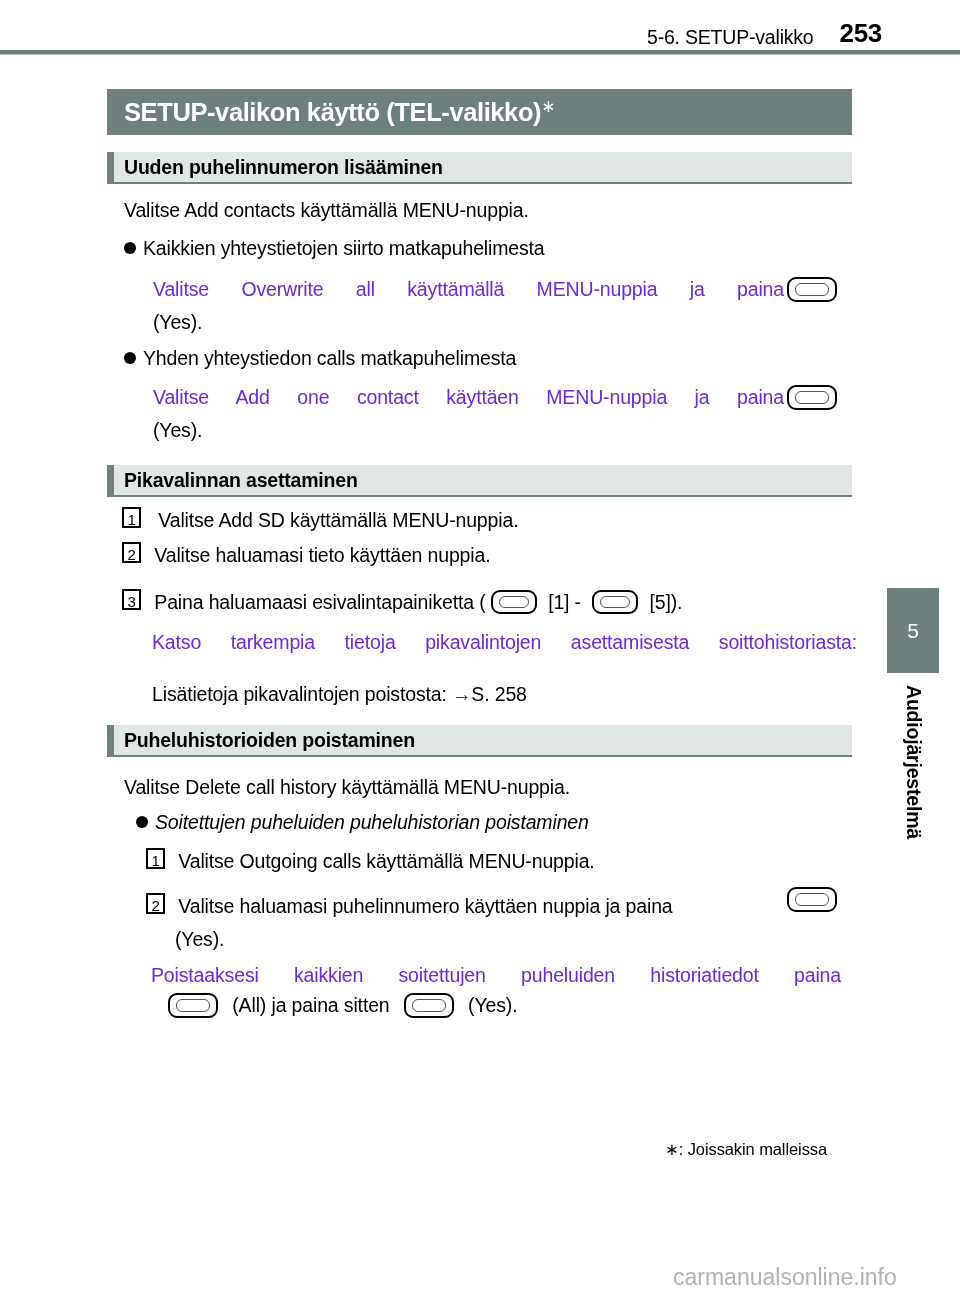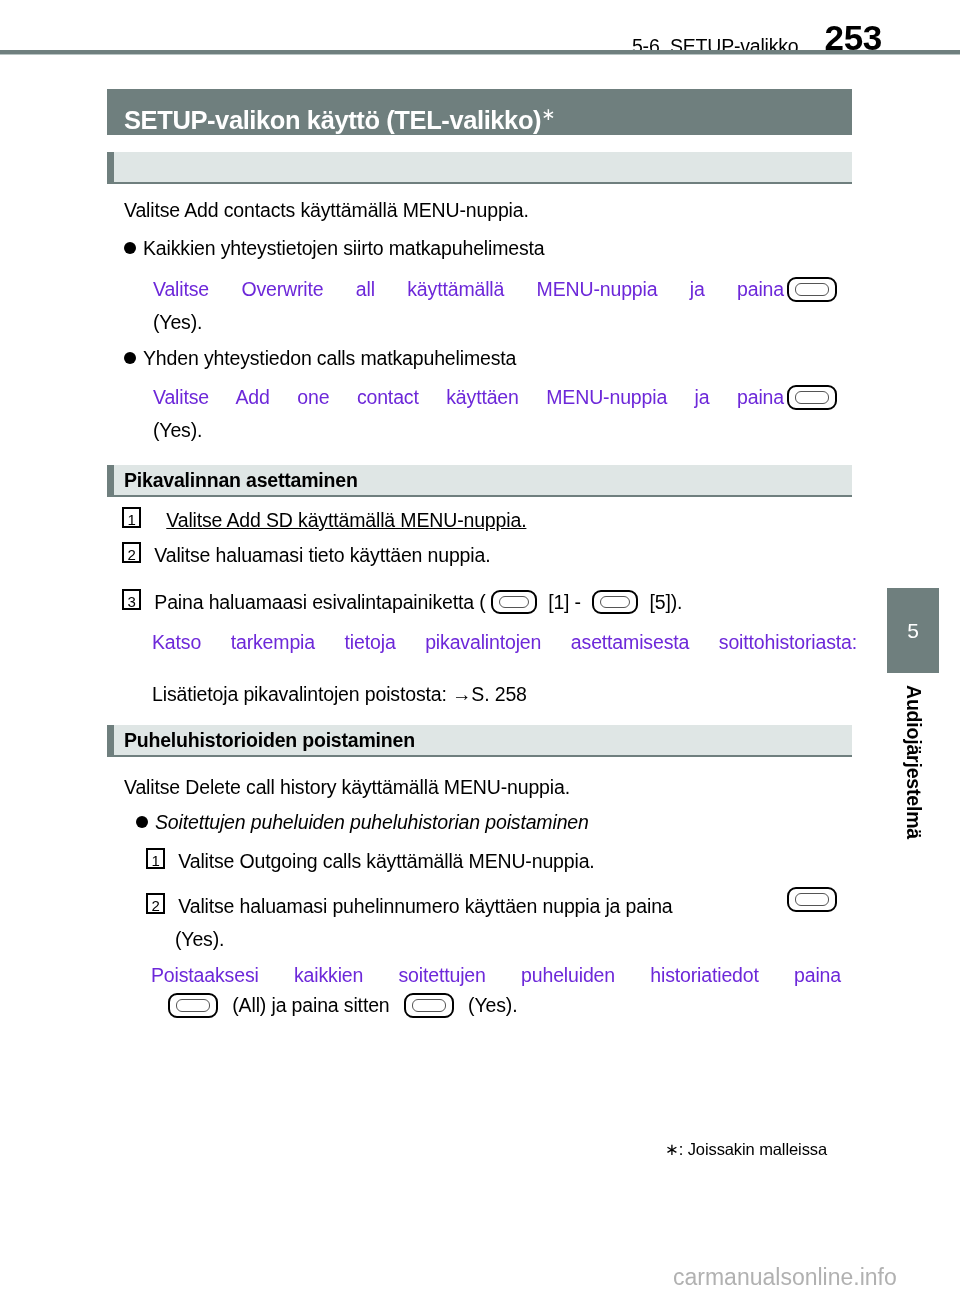--- a/index.html
+++ b/index.html
@@ -31,21 +31,21 @@
     display: flex;
     align-items: flex-end;
     gap: 26px;
   }
   .header-section {
     font-size: 19.5px;
     letter-spacing: -0.2px;
     color: #000;
   }
   .page-number {
-    font-size: 35px;
+    font-size: 26px;
     font-weight: bold;
     letter-spacing: -0.3px;
     color: #000;
   }
   .header-rule {
     position: absolute;
     top: 50px;
     left: 0;
     width: 960px;
     height: 4px;
@@ -62,21 +62,21 @@
 
   
   .title-band {
     position: absolute;
     left: 107px;
     top: 89px;
     width: 745px;
     height: 46px;
     background: #6f7f7e;
     display: flex;
-    align-items: flex-end;
+    align-items: center;
   }
   .title-text {
     color: #ffffff;
     font-size: 25.5px;
     font-weight: bold;
     letter-spacing: -0.4px;
     padding-left: 17px;
     white-space: nowrap;
   }
   .title-asterisk {
@@ -272,20 +272,21 @@
 </div>
 <div class="header-rule"></div>
 <div class="header-rule-thin"></div>
 
 <div class="title-band">
   <span class="title-text"><span>SETUP-valikon käyttö (TEL-valikko)</span><span class="title-asterisk">∗</span></span>
 </div>
 
 <div class="section-bar" style="top:152px;">
   <div class="accent"></div>
+  <div class="section-label">Uuden puhelinnumeron lisääminen</div>
 </div>
 
 <div class="ln" style="left:124px; top:199px;">Valitse Add contacts käyttämällä MENU-nuppia.</div>
 
 <div class="ln" style="left:124px; top:237px;">
   <span class="bullet-dot"></span><span>Kaikkien yhteystietojen siirto matkapuhelimesta</span>
 </div>
 
 <div class="blk just-full" style="left:153px; top:274px; width:631px;">
   <span class="jline">Valitse Overwrite all käyttämällä MENU-nuppia ja paina</span>
@@ -303,21 +304,21 @@
 <span class="knob" style="position:absolute; left:787px; top:385px;"></span>
 <div class="ln" style="left:153px; top:419px;">(Yes).</div>
 
 <div class="section-bar" style="top:465px;">
   <div class="accent"></div>
   <div class="section-label">Pikavalinnan asettaminen</div>
 </div>
 
 <div class="ln" style="left:122px; top:507px;">
   <span class="stepbox">1</span>
-  <span style="margin-left:20px;text-decoration:underline;">Valitse Add SD käyttämällä MENU-nuppia.</span>
+  <span style="margin-left:12px;">Valitse Add SD käyttämällä MENU-nuppia.</span>
 </div>
 
 <div class="ln" style="left:122px; top:542px;">
   <span class="stepbox">2</span>
   <span style="margin-left:8px;">Valitse haluamasi tieto käyttäen nuppia.</span>
 </div>
 
 <div class="ln" style="left:122px; top:589px;">
   <span class="stepbox">3</span>
   <span style="margin-left:8px;">Paina haluamaasi esivalintapainiketta (</span>

